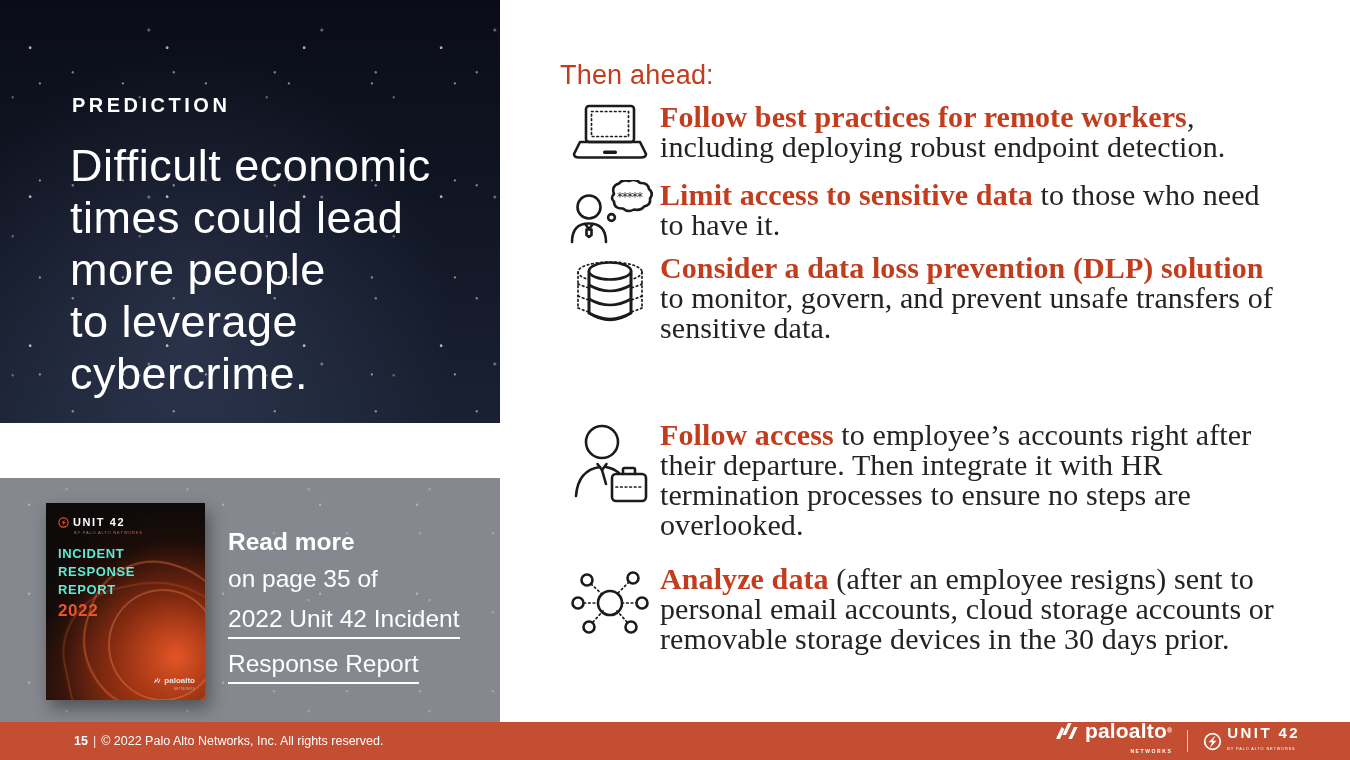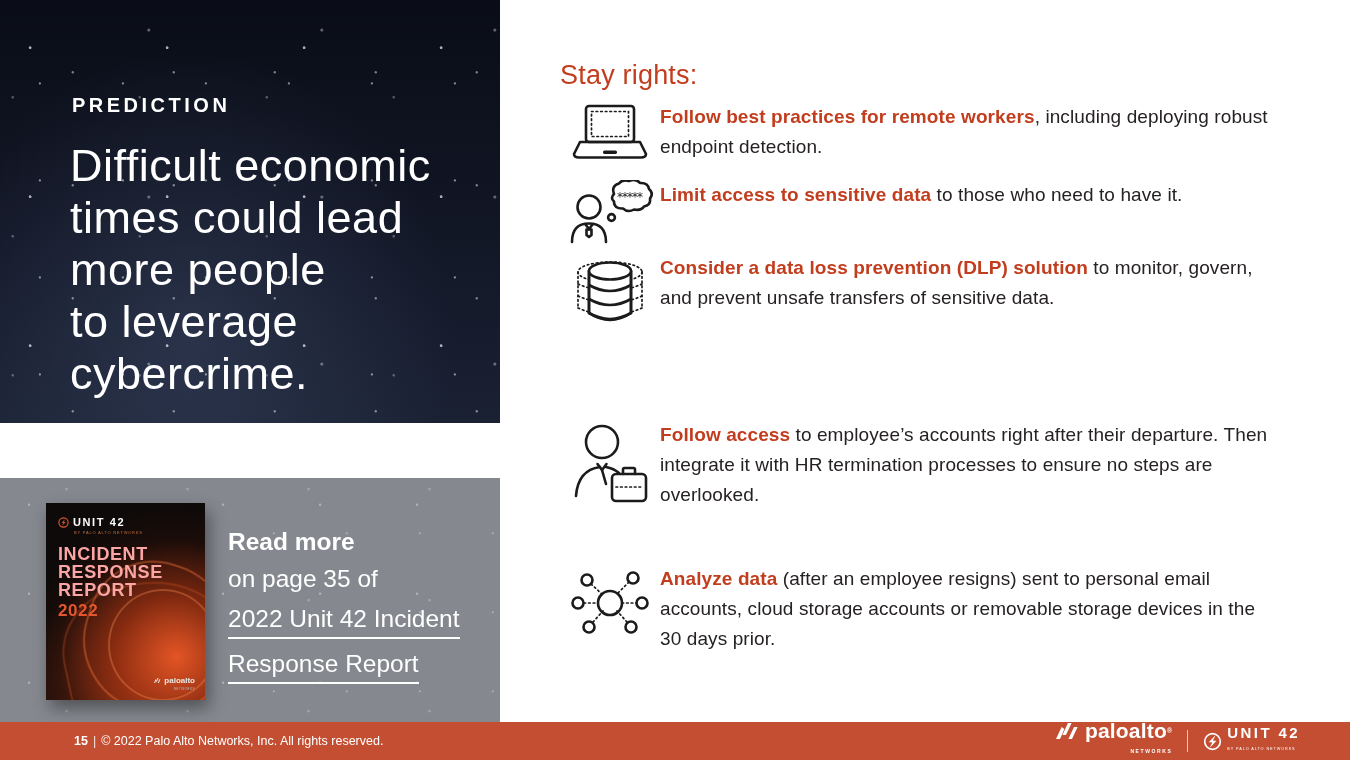--- a/index.html
+++ b/index.html
@@ -48,38 +48,38 @@
       radial-gradient(circle at 55% 95%, rgba(200,70,28,.5) 0%, rgba(0,0,0,0) 55%);
   }
   .swirl { position:absolute; border:2px solid rgba(240,110,55,.45); filter:blur(.6px); }
   .swirl.s1 { width:150px; height:150px; left:38px; top:60px; border-radius:46% 54% 50% 50%; transform:rotate(18deg); }
   .swirl.s2 { width:110px; height:112px; left:62px; top:86px; border-radius:50%; border-color:rgba(250,140,80,.35); }
   .swirl.s3 { width:180px; height:170px; left:20px; top:78px; border-radius:42% 58% 52% 48%; transform:rotate(-12deg); border-color:rgba(220,85,35,.3); }
   .cover-brand-row { position:relative; display:flex; align-items:center; gap:4px; }
   .cover-brand { color:#fff; font-size:11px; font-weight:700; letter-spacing:1.6px; }
   .cover-brand-sub { position:relative; color:#c9703f; font-size:4px; letter-spacing:.8px; margin:2px 0 0 16px; }
   .cover-title { position:relative; margin-top:10px; }
-  .cover-title div { color:#fca5a5; font-size:18px; font-weight:800; letter-spacing:.6px; line-height:18px; }
+  .cover-title div { color:#5eead4; font-size:13px; font-weight:800; letter-spacing:.6px; line-height:18px; }
   .cover-year { position:relative; color:#e4572e; font-size:17px; font-weight:800; letter-spacing:.6px; margin-top:2px; }
   .cover-pub { position:absolute; right:10px; bottom:9px; display:flex; align-items:center; gap:2px; }
   .cover-pub-name { color:#e8e6e4; font-size:8px; font-weight:700; }
   .cover-pub-sub { color:#bdb9b6; font-size:3px; letter-spacing:.5px; display:block; text-align:right; }
 
   .readmore { position:absolute; left:228px; top:49px; color:#ffffff; }
   .rm-lead { font-size:24.5px; font-weight:700; line-height:30px; }
   .rm-line2 { font-size:24.5px; font-weight:400; line-height:30px; margin-top:7px; }
   .rm-link { display:block; font-size:24.5px; line-height:27px; color:#fff; text-decoration:none;
     border-bottom:2px solid #fff; padding-bottom:5px; margin-top:11px; width:max-content; cursor:pointer; }
 
   
   .section-heading { position:absolute; left:560px; font-size:27px; color:#c23d1d; letter-spacing:.2px; }
   .h1 { top:60px; } .h2 { top:376px; }
   .row { position:absolute; left:560px; width:760px; display:flex; align-items:flex-start; }
   .row .icon-cell { width:100px; flex:0 0 100px; display:flex; justify-content:center; }
-  .row .text-cell { width:620px; font-size:19px; line-height:30px; color:#262223; letter-spacing:.1px; }
+  .row .text-cell { width:620px; font-size:30px; line-height:30px; color:#262223; letter-spacing:.1px;font-family:Liberation Serif, serif; }
   .text-cell b { color:#c23d1d; font-weight:700; }
   .row1 { top:102px; } .row1 .icon-cell{ margin-top:2px; }
   .row2 { top:180px; }
   .row3 { top:253px; } .row3 .icon-cell{ margin-top:4px; }
   .row4 { top:420px; } .row4 .icon-cell{ margin-top:2px; }
   .row5 { top:564px; } .row5 .icon-cell{ margin-top:6px; }
   .ic { stroke:#1b1b1b; fill:none; stroke-width:2.6; stroke-linecap:round; stroke-linejoin:round; }
   .ic-fill { fill:#1b1b1b; stroke:none; }
   .ic-dot { stroke:#1b1b1b; fill:none; stroke-width:1.7; stroke-dasharray:1.6 3; stroke-linecap:round; }
   .ic-white { fill:#ffffff; }
@@ -149,21 +149,21 @@
     </div>
 
     <div class="readmore">
       <div class="rm-lead">Read more</div>
       <div class="rm-line2">on page 35 of</div>
       <a class="rm-link">2022 Unit 42 Incident</a>
       <a class="rm-link">Response Report</a>
     </div>
   </div>
 
-  <div class="section-heading h1">Stay rights:</div>
+  <div class="section-heading h1">Then ahead:</div>
 
   <div class="row row1">
     <div class="icon-cell">
       <svg width="76" height="58" viewBox="0 0 76 58">
         <rect class="ic" x="14" y="2" width="48" height="36" rx="3"></rect>
         <rect class="ic-dot" x="19.5" y="7.5" width="37" height="25"></rect>
         <path class="ic" d="M8 38 L68 38 L74 50 Q74 53.5 69 53.5 L7 53.5 Q2 53.5 2 50 Z"></path>
         <rect class="ic-fill" x="31" y="46.5" width="14" height="3.4" rx="1.6"></rect>
       </svg>
     </div>

